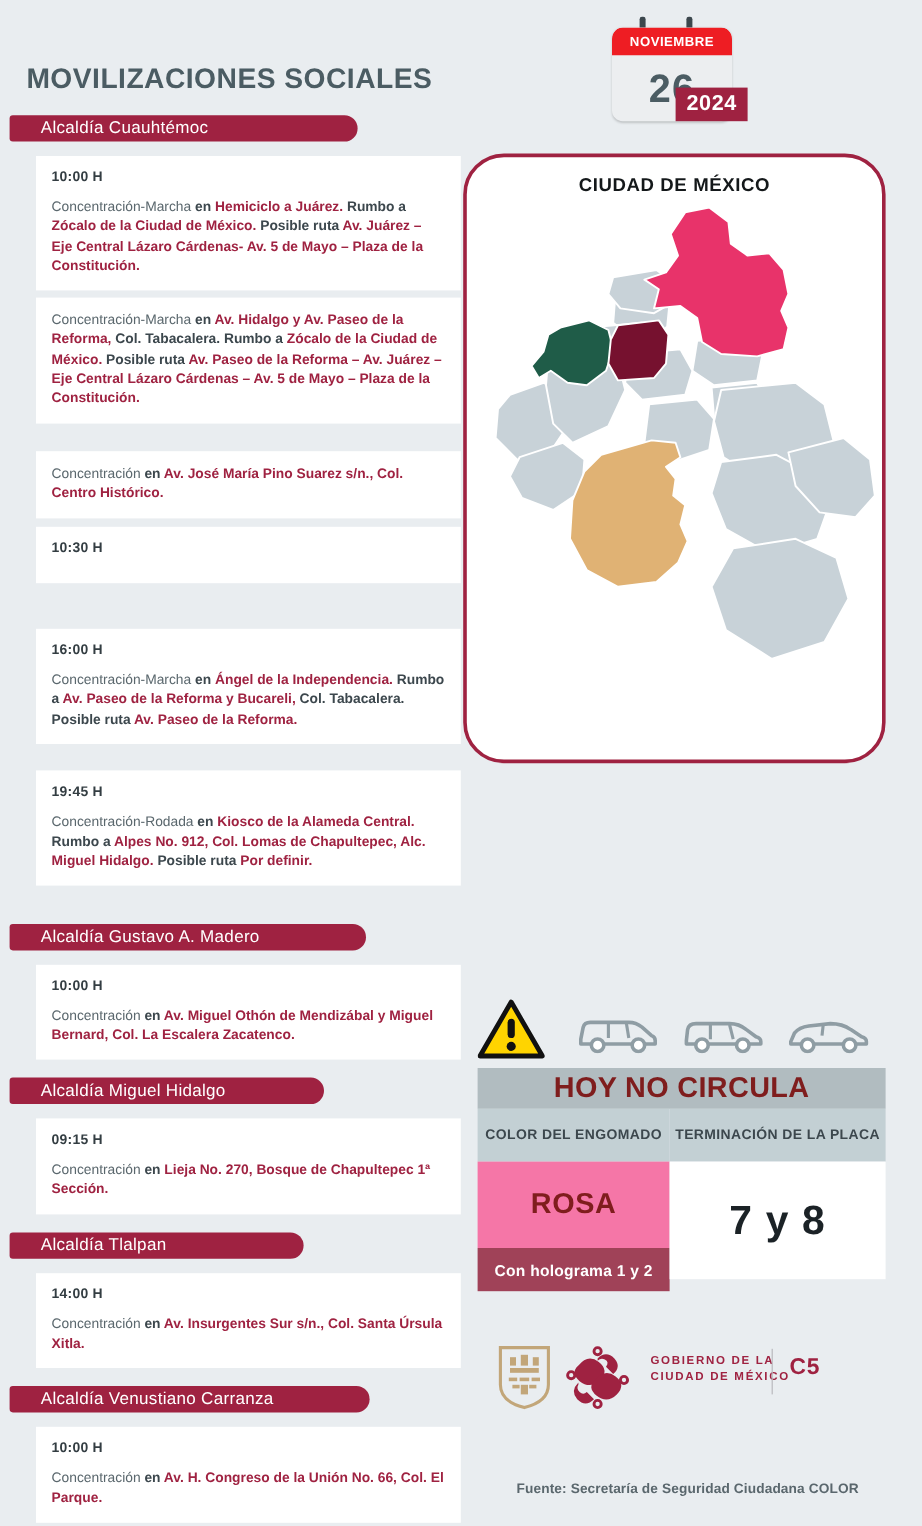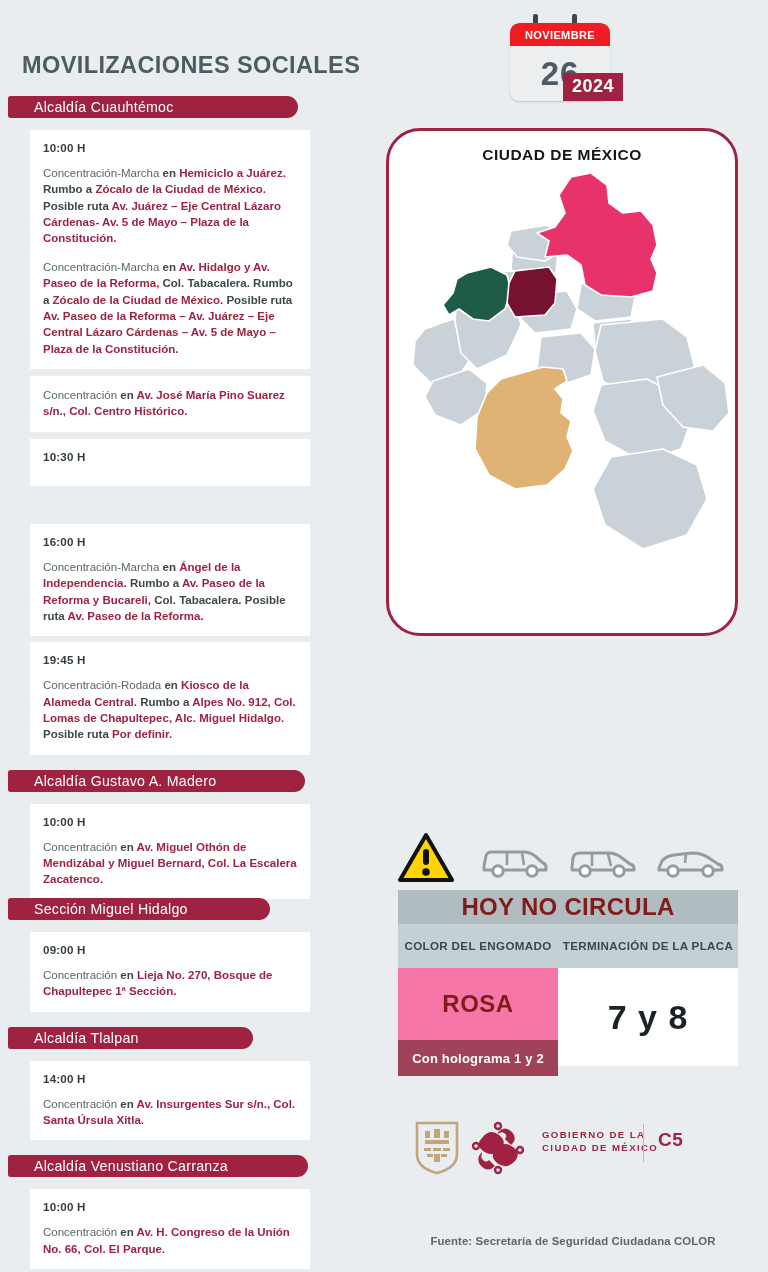--- a/index.html
+++ b/index.html
@@ -30,21 +30,21 @@
   .pill span{
     color:#ffffff; font-size:14.2px; font-weight:400;
     padding-left:26px; letter-spacing:.25px; white-space:nowrap;
   }
   .pill.w-gam{ width:297px; }
   .pill.w-mh { width:262px; }
   .pill.w-tlp{ width:245px; }
   .pill.w-vc { width:300px; }
 
   .card{
-    position:absolute; left:30px; width:280px;
+    position:absolute; left:30px; width:354px;
     background:#ffffff;
     padding:11px 13px 12px 13px;
   }
   .time{
     font-size:11.6px; font-weight:bold; color:#333d42;
     letter-spacing:.2px; margin-bottom:11px;
   }
   .body-txt{
     font-size:11.5px; line-height:16.3px; font-weight:bold;
     color:#9f2241;
@@ -182,24 +182,24 @@
           <div class="body-txt"><span class="g">Concentración-Rodada</span><span class="gb"> en </span><span>Kiosco de la Alameda Central.</span><span class="gb"> Rumbo a </span><span>Alpes No. 912, Col. Lomas de Chapultepec, Alc. Miguel Hidalgo.</span><span class="gb"> Posible ruta </span><span>Por definir.</span></div>
         </div>
         <div class="pill w-gam" style="top: 769.6px;">
           <span>Alcaldía Gustavo A. Madero</span>
         </div>
         <div class="card" style="top: 803.6px;">
           <div class="time">10:00 H</div>
           <div class="body-txt"><span class="g">Concentración</span><span class="gb"> en </span><span>Av. Miguel Othón de Mendizábal y Miguel Bernard, Col. La Escalera Zacatenco.</span></div>
         </div>
         <div class="pill w-mh" style="top: 898.2px;">
-          <span>Sección Miguel Hidalgo</span>
+          <span>Alcaldía Miguel Hidalgo</span>
         </div>
         <div class="card" style="top: 932.2px;">
-          <div class="time">09:00 H</div>
+          <div class="time">09:15 H</div>
           <div class="body-txt"><span class="g">Concentración</span><span class="gb"> en </span><span>Lieja No. 270, Bosque de Chapultepec 1ª Sección.</span></div>
         </div>
         <div class="pill w-tlp" style="top: 1026.8px;">
           <span>Alcaldía Tlalpan</span>
         </div>
         <div class="card" style="top: 1060.8px;">
           <div class="time">14:00 H</div>
           <div class="body-txt"><span class="g">Concentración</span><span class="gb"> en </span><span>Av. Insurgentes Sur s/n., Col. Santa Úrsula Xitla.</span></div>
         </div>
         <div class="pill w-vc" style="top: 1155.4px;">

